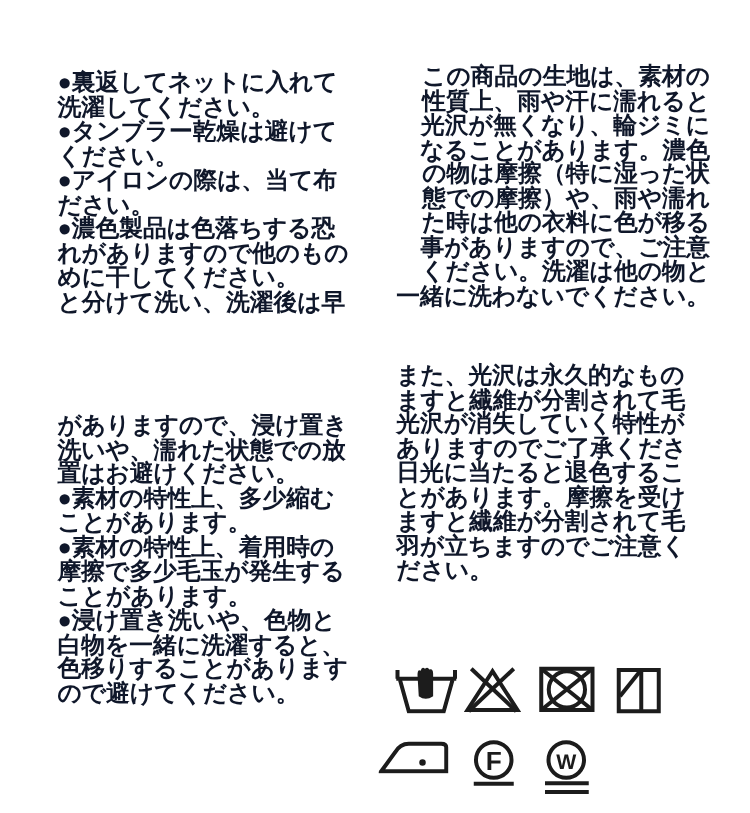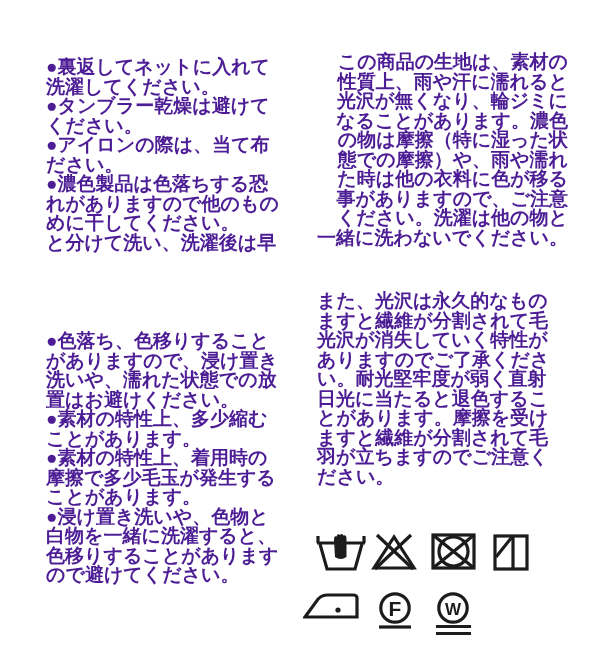--- a/index.html
+++ b/index.html
@@ -5,21 +5,21 @@
   html,body{margin:0;padding:0;}
   body{
     width:600px;height:650px;background:#ffffff;overflow:hidden;position:relative;
     font-family:"Liberation Sans",sans-serif;
   }
   .text-block{
     position:absolute;
     font-weight:700;
     font-size:19px;
     line-height:19.5px;
-    color:#4c1d95;
+    color:#0f172a;
     white-space:nowrap;
     letter-spacing:0;
   }
   .ln{height:19.5px;}
   .sym{position:absolute;}
   .sym svg{display:block;}
   .stroke{stroke:#1c1c1c;fill:none;stroke-width:3.2;stroke-linecap:butt;}
   .fillshape{fill:#1c1c1c;stroke:none;}
   .symtext{fill:#1c1c1c;font-family:"Liberation Sans",sans-serif;font-weight:700;}
 </style>
@@ -33,21 +33,20 @@
   <div class="ln">ください。</div>
   <div class="ln">●アイロンの際は、当て布</div>
   <div class="ln">ださい。</div>
   <div class="ln">●濃色製品は色落ちする恐</div>
   <div class="ln">れがありますので他のもの</div>
   <div class="ln">めに干してください。</div>
   <div class="ln">と分けて洗い、洗濯後は早</div>
 </div>
 
 <div class="text-block" style="left:46px;top:331px;">
-  <div class="ln">●色落ち、色移りすること</div>
   <div class="ln">がありますので、浸け置き</div>
   <div class="ln">洗いや、濡れた状態での放</div>
   <div class="ln">置はお避けください。</div>
   <div class="ln">●素材の特性上、多少縮む</div>
   <div class="ln">ことがあります。</div>
   <div class="ln">●素材の特性上、着用時の</div>
   <div class="ln">摩擦で多少毛玉が発生する</div>
   <div class="ln">ことがあります。</div>
   <div class="ln">●浸け置き洗いや、色物と</div>
   <div class="ln">白物を一緒に洗濯すると、</div>
@@ -66,21 +65,20 @@
   <div class="ln">事がありますので、ご注意</div>
   <div class="ln">ください。洗濯は他の物と</div>
   <div class="ln">一緒に洗わないでください。</div>
 </div>
 
 <div class="text-block" style="left:317px;top:291px;">
   <div class="ln">また、光沢は永久的なもの</div>
   <div class="ln">ますと繊維が分割されて毛</div>
   <div class="ln">光沢が消失していく特性が</div>
   <div class="ln">ありますのでご了承くださ</div>
-  <div class="ln">い。耐光堅牢度が弱く直射</div>
   <div class="ln">日光に当たると退色するこ</div>
   <div class="ln">とがあります。摩擦を受け</div>
   <div class="ln">ますと繊維が分割されて毛</div>
   <div class="ln">羽が立ちますのでご注意く</div>
   <div class="ln">ださい。</div>
 </div>
 
 <div class="sym" style="left:315px;top:531px;">
   <svg width="52" height="40" viewBox="0 0 52 40">
     <path class="stroke" d="M3 12 L3 5"></path>

